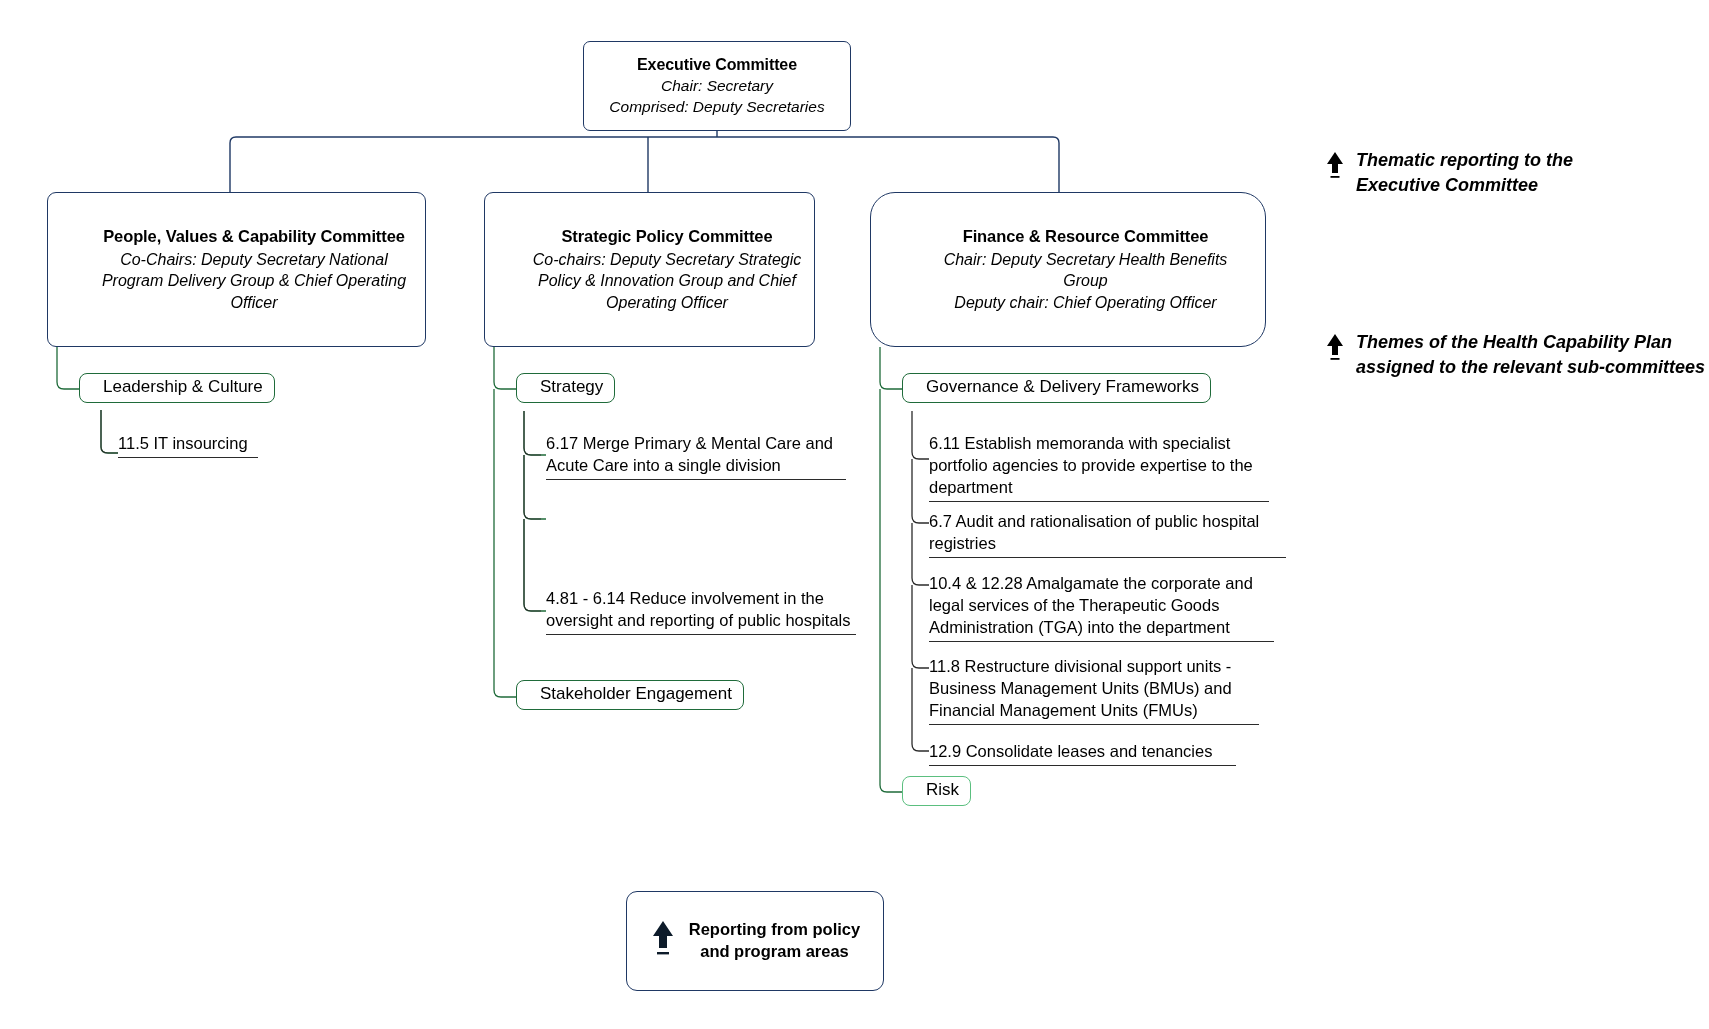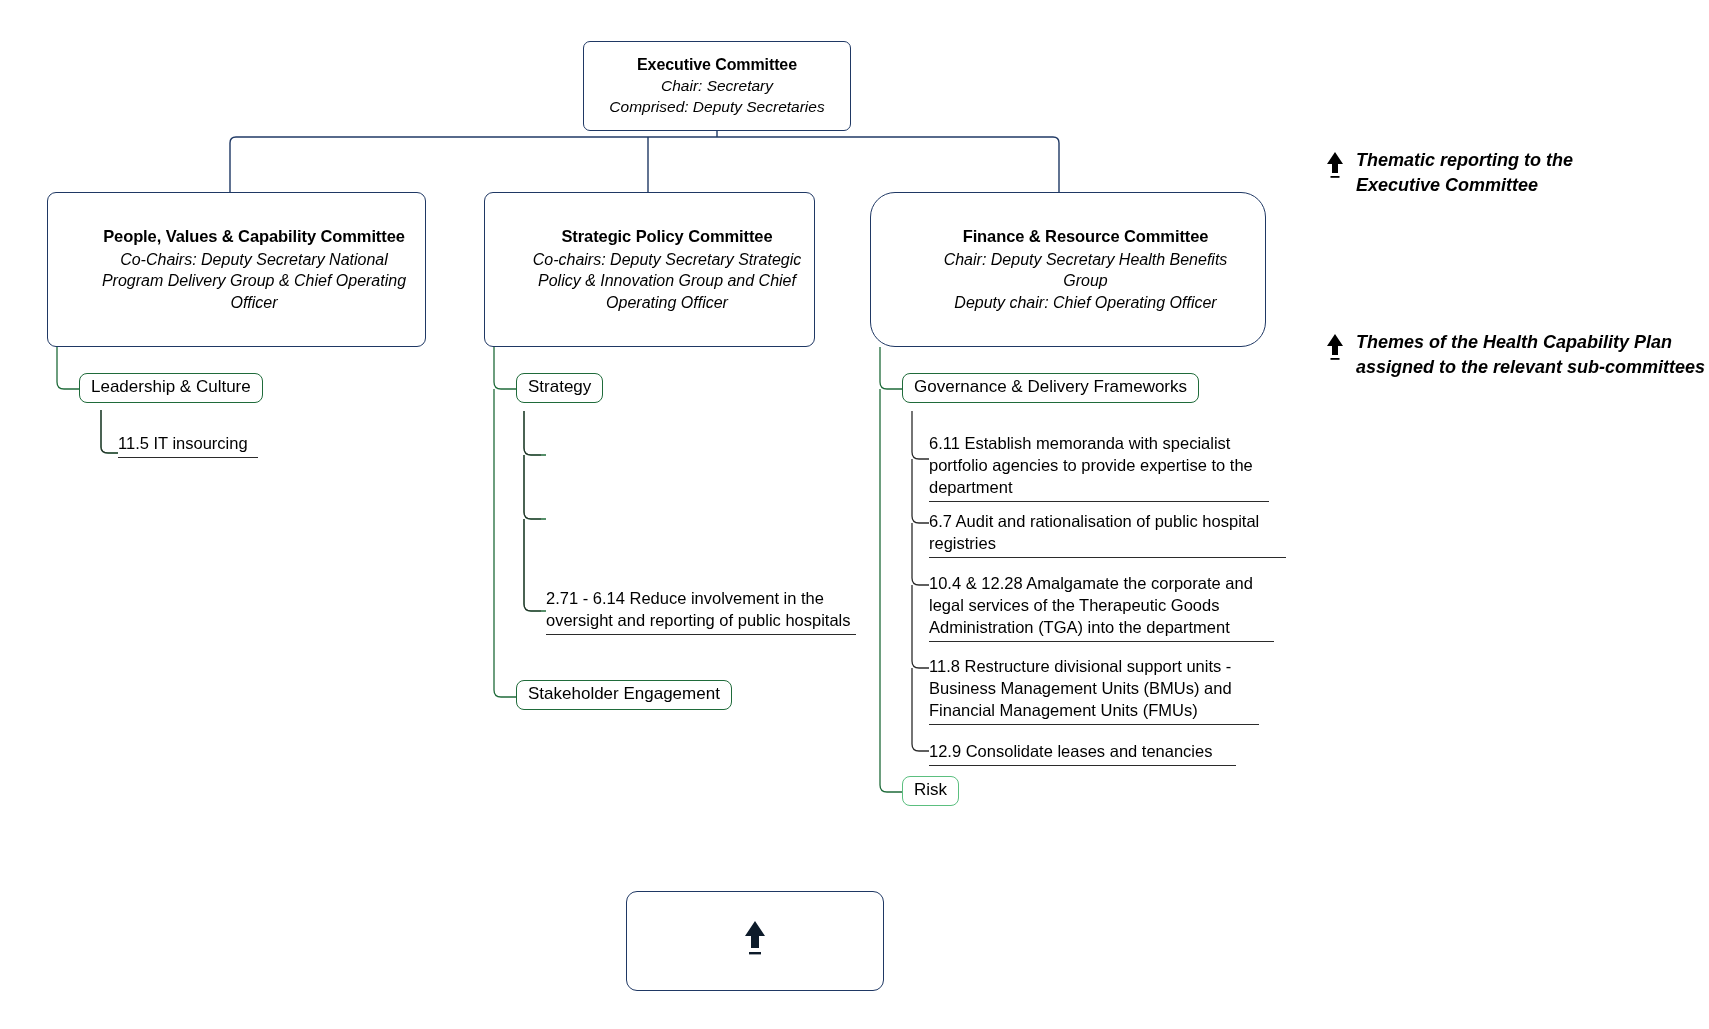--- a/index.html
+++ b/index.html
@@ -54,21 +54,21 @@
   #cmte-0 { left: 47px;  top: 192px; width: 379px; }
   #cmte-1 { left: 484px; top: 192px; width: 331px; }
   #cmte-2 { left: 870px; top: 192px; width: 396px; border-radius: 25px; }
 
   
   .theme {
     position: absolute;
     background: #ffffff;
     border: 1.3px solid #1f6b3a;
     border-radius: 8px;
-    padding: 3px 11px 5px 11px;
+    padding: 3px 11px 5px 23px;
     font-size: 17px;
     line-height: 1.15;
     white-space: nowrap;
     z-index: 6;
   }
   .theme.light { border-color: #5bbf7f; }
 
   
   .leaf {
     position: absolute;
@@ -194,21 +194,22 @@
 
   <div class="node committee" id="cmte-1">
     <div class="title">Strategic Policy Committee</div>
     <div class="sub">Co-chairs: Deputy Secretary Strategic</div>
     <div class="sub">Policy &amp; Innovation Group and Chief</div>
     <div class="sub">Operating Officer</div>
   </div>
 
   <div class="theme" style="left:516px; top:373px;">Strategy</div>
 
-  <div class="leaf" style="left:546px; top:587px; width:310px;">2.71 - 6.14 Reduce involvement in the oversight and reporting of public hospitals</div>
+  <div class="leaf" style="left:546px; top:432px; width:300px;">6.17 Merge Primary &amp; Mental Care and Acute Care into a single division</div>
+  <div class="leaf" style="left:546px; top:587px; width:310px;">4.81 - 6.14 Reduce involvement in the oversight and reporting of public hospitals</div>
 
   <div class="theme" style="left:516px; top:680px;">Stakeholder Engagement</div>
 
   <div class="node committee" id="cmte-2">
     <div class="title">Finance &amp; Resource Committee</div>
     <div class="sub">Chair: Deputy Secretary Health Benefits</div>
     <div class="sub">Group</div>
     <div class="sub">Deputy chair: Chief Operating Officer</div>
   </div>
 
@@ -244,15 +245,17 @@
 assigned to the relevant sub-committees</span>
   </div>
 
   <div id="legend-box">
     <span class="uparrow" style="margin-top:0;">
       <svg width="26" height="40" viewBox="0 0 26 40" xmlns="http://www.w3.org/2000/svg">
         <path d="M13,2 L23,17 L17,17 L17,29 L9,29 L9,17 L3,17 Z" fill="#0d1b2a"></path>
         <rect x="7" y="33" width="12" height="2.4" fill="#0d1b2a"></rect>
       </svg>
     </span>
+    <span class="lb-text">Reporting from policy
+and program areas</span>
   </div>
 
 </div>
 
 </body></html>

